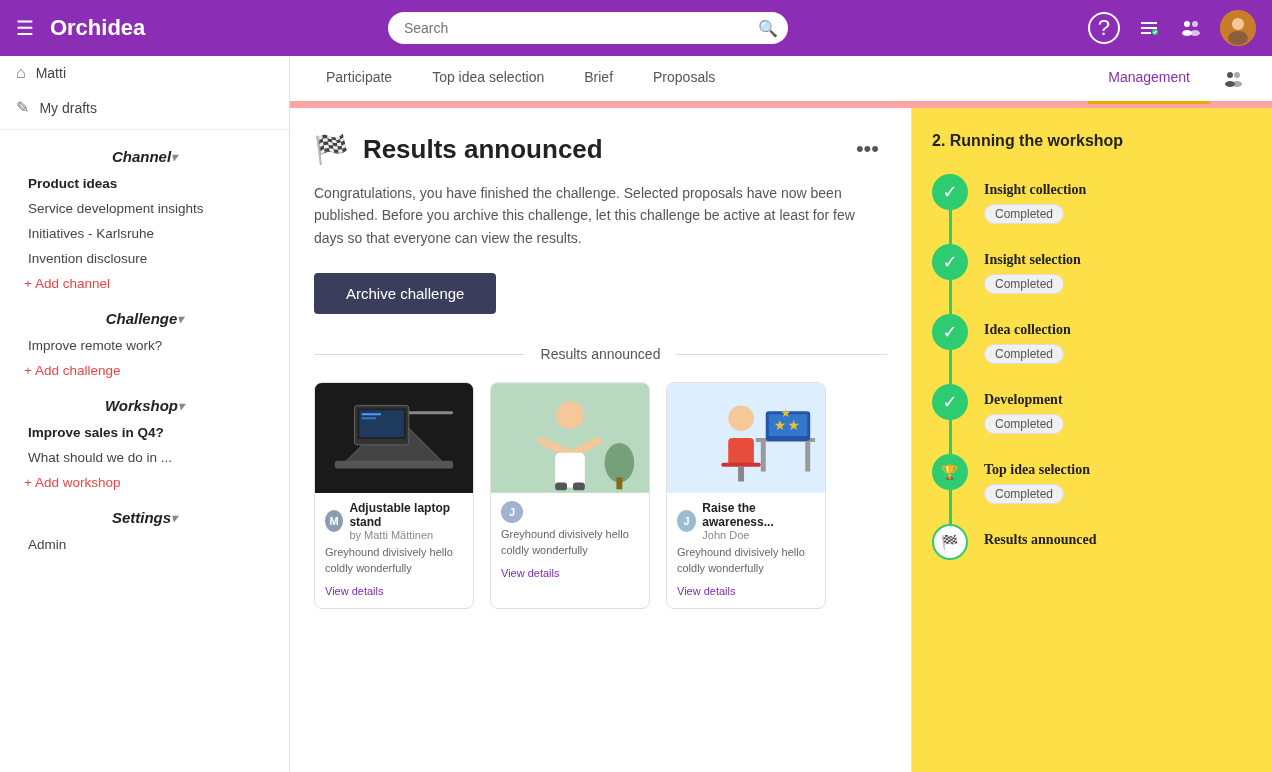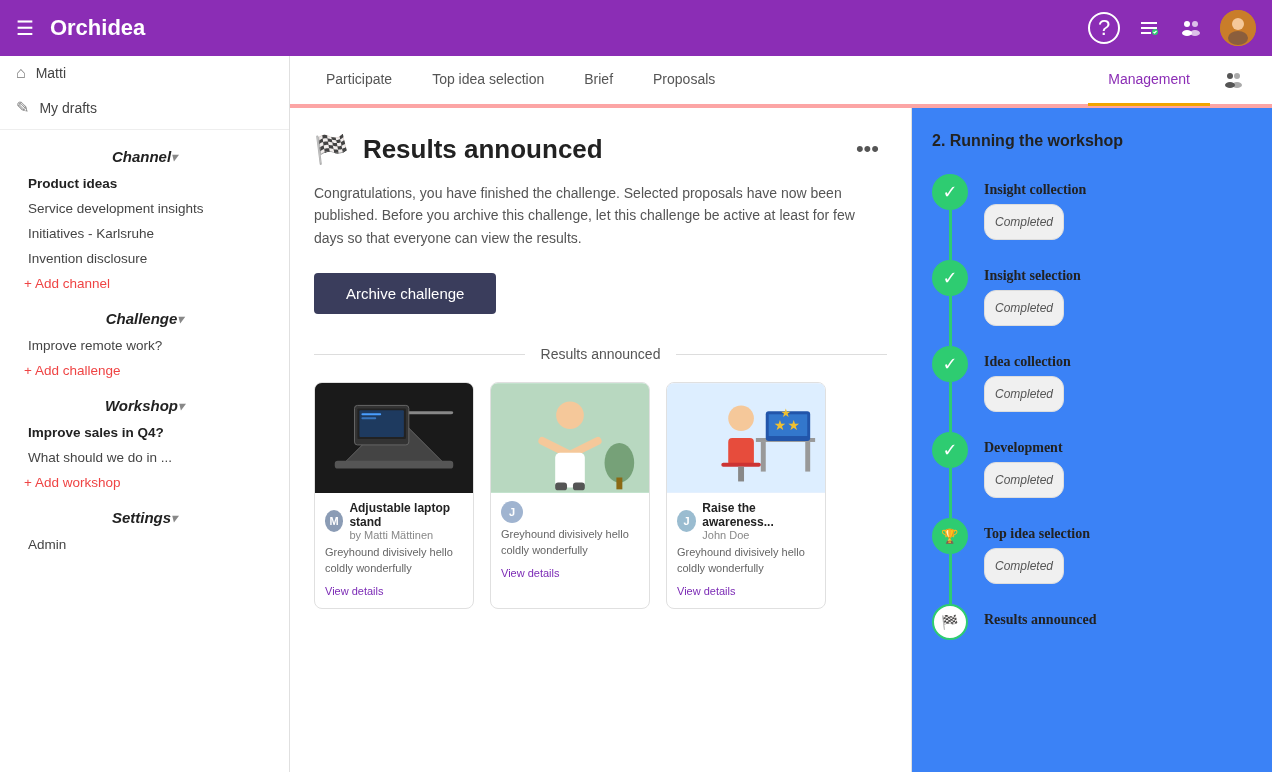--- a/index.html
+++ b/index.html
@@ -146,21 +146,21 @@
       flex: 1;
       display: flex;
       flex-direction: column;
       overflow: hidden;
       background: #f9f9f9;
     }
 
     
     .tabs-bar {
       background: white;
-      border-bottom: 4px solid #fca5a5;
+      border-bottom: 7px solid #fca5a5;
       display: flex;
       align-items: center;
       padding: 0 16px;
       height: 52px;
       flex-shrink: 0;
     }
     .tab-item {
       padding: 16px 20px;
       cursor: pointer;
       color: #555;
@@ -303,21 +303,21 @@
     .card-author { font-size: 11px; color: #888; }
     .card-desc { font-size: 11px; color: #666; margin: 4px 0 6px; line-height: 1.4; }
     .card-link { font-size: 11px; color: #7b2ab5; cursor: pointer; text-decoration: none; }
 
     
     .right-panel {
       width: 360px;
       flex-shrink: 0;
       overflow-y: auto;
       padding: 24px 20px;
-      background: #3b82f6;
+      background: #fde047;
     }
 
     .workshop-title {
       font-size: 16px;
       font-weight: 700;
       color: #222;
       margin-bottom: 24px;
     }
 
     
@@ -370,37 +370,40 @@
       color: #222;
       margin-bottom: 6px;
       margin-top: 8px;
       font-family: Liberation Serif, serif;
     }
     .timeline-badge {
       display: inline-block;
       background: #f0f0f0;
       color: #555;
       font-size: 12px;
-      padding: 10px 10px;
+      padding: 2px 10px;
       border-radius: 12px;
       border: 1px solid #ddd;
-      font-style: italic;
     }
     .timeline-badge.completed { }
 
     
     .sidebar-divider { height: 1px; background: #eee; margin: 4px 0; }
   </style>
 </head>
 <body>
 
 <header class="topnav">
   <button class="hamburger topnav-icon-btn">☰</button>
   <div class="topnav-logo">
     <span>Orchidea</span>
+  </div>
+  <div class="topnav-search">
+    <input type="text" placeholder="Search" style="">
+    <button class="search-icon-btn">🔍</button>
   </div>
   <div class="topnav-actions">
     <button class="topnav-icon-btn" style="font-size:22px; border:2px solid white; border-radius:50%; width:32px; height:32px; justify-content:center;">?</button>
     <button class="topnav-icon-btn">
       <svg width="22" height="22" viewBox="0 0 22 22" fill="none">
         <rect x="3" y="5" width="16" height="2" fill="white"></rect>
         <rect x="3" y="10" width="16" height="2" fill="white"></rect>
         <rect x="3" y="15" width="10" height="2" fill="white"></rect>
         <circle cx="17" cy="15" r="3" fill="#2ecc71"></circle>
         <path d="M15.5 15l1 1 2-2" stroke="white" stroke-width="1.2" fill="none"></path>

